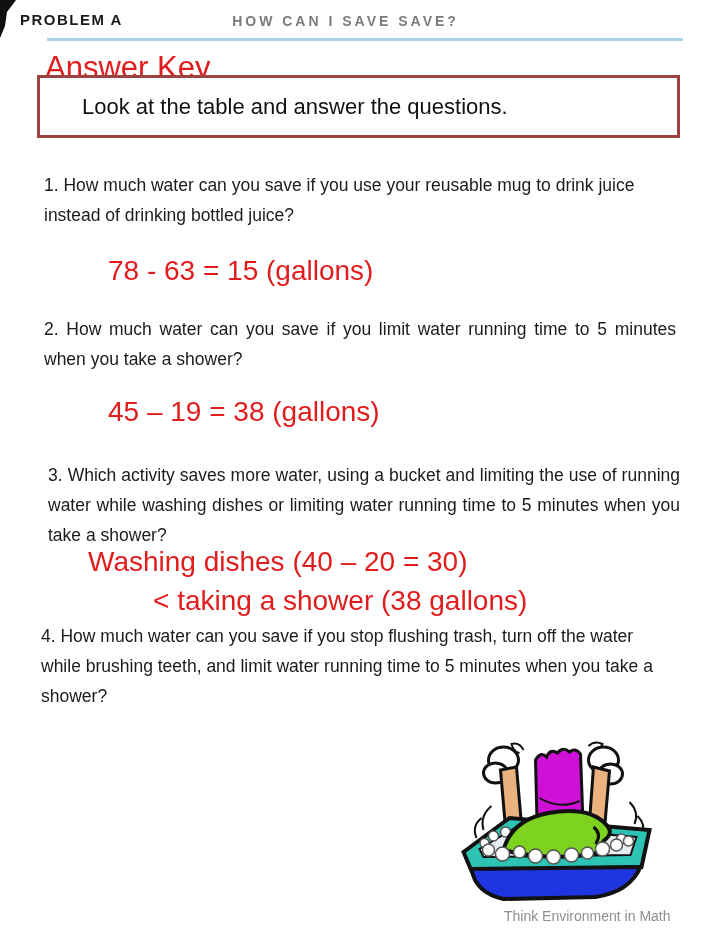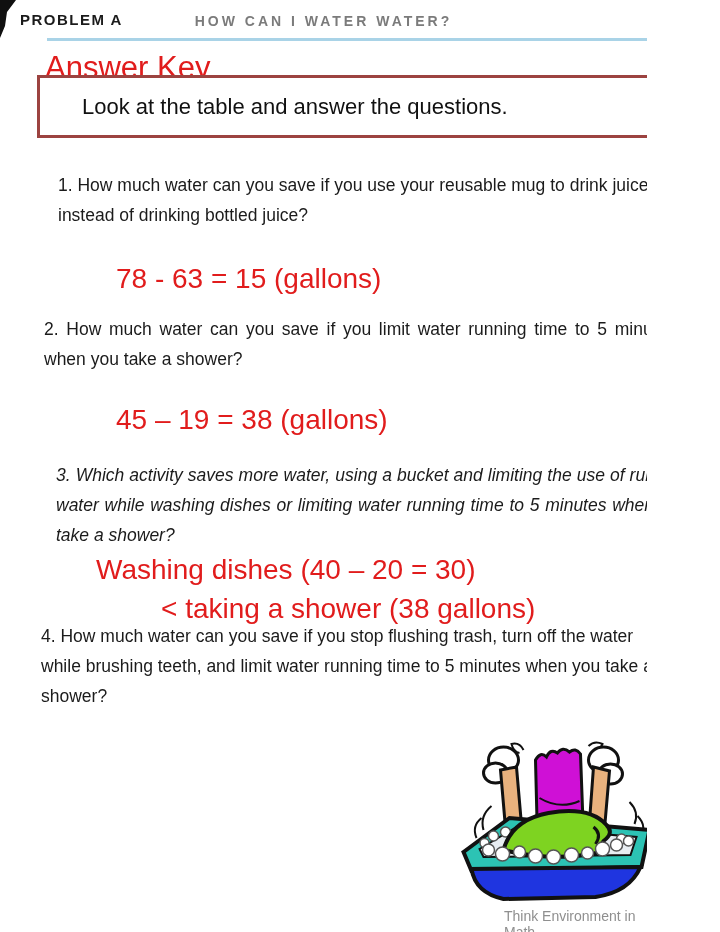--- a/index.html
+++ b/index.html
@@ -2,20 +2,21 @@
 <html><head>
 <meta charset="utf-8">
 <style>
   html,body{margin:0;padding:0;background:#ffffff;}
   .page{
     position:relative;
     width:647px;height:932px;
     background:#ffffff;
     font-family:"Liberation Sans", sans-serif;
     overflow:hidden;
+    padding-left:44px;
   }
   .corner-artifact{
     position:absolute;left:0;top:0;width:18px;height:38px;
     background:#101010;
     clip-path:polygon(0 0,16px 0,7px 12px,5px 26px,0 38px);
   }
   .problem-label{
     position:absolute;left:20px;top:11px;
     font-size:15px;font-weight:bold;letter-spacing:1.5px;color:#1b1b1b;
   }
@@ -39,26 +40,26 @@
     border:3px solid #9c4340;background:#ffffff;
     display:flex;align-items:center;
   }
   .instruction-box span{
     padding-left:42px;font-size:22px;color:#111111;
   }
   .question{
     position:absolute;margin:0;
     font-size:17.5px;line-height:30px;color:#1b1b1b;
   }
-  .q1{left:58px;top:170px;width:634px;}
+  .q1{left:44px;top:170px;width:634px;}
   .q2{left:44px;top:314px;width:632px;text-align:justify;}
-  .q3{left:56px;top:460px;width:632px;text-align:justify;font-style:italic;}
+  .q3{left:48px;top:460px;width:632px;text-align:justify;}
   .q4{left:41px;top:621px;width:636px;}
   .answer{
-    position:absolute;margin:16px;
+    position:absolute;margin:8px;
     font-size:28px;color:#e11c1c;white-space:nowrap;
   }
   .a1{left:100px;top:247px;}
   .a2{left:100px;top:388px;}
   .a3-line1{left:80px;top:538px;}
   .a3-line2{left:145px;top:577px;}
   .a4{left:87px;top:697px;}
   .clipart{
     position:absolute;left:452px;top:740px;width:208px;height:170px;
   }
@@ -72,21 +73,21 @@
   }
 </style>
 </head>
 <body>
 
 <div class="page">
 
   <div class="corner-artifact"></div>
 
   <div class="problem-label">PROBLEM A</div>
-  <div class="worksheet-title">HOW CAN I WATER WATER?</div>
+  <div class="worksheet-title">HOW CAN I SAVE SAVE?</div>
   <div class="header-divider"></div>
 
   <h1 class="answer-key">Answer Key</h1>
 
   <div class="instruction-box">
     <span>Look at the table and answer the questions.</span>
   </div>
 
   <p class="question q1">1. How much water can you save if you use your reusable mug to drink juice instead of drinking bottled juice?</p>
   <p class="answer a1">78 - 63 = 15 (gallons)</p>

